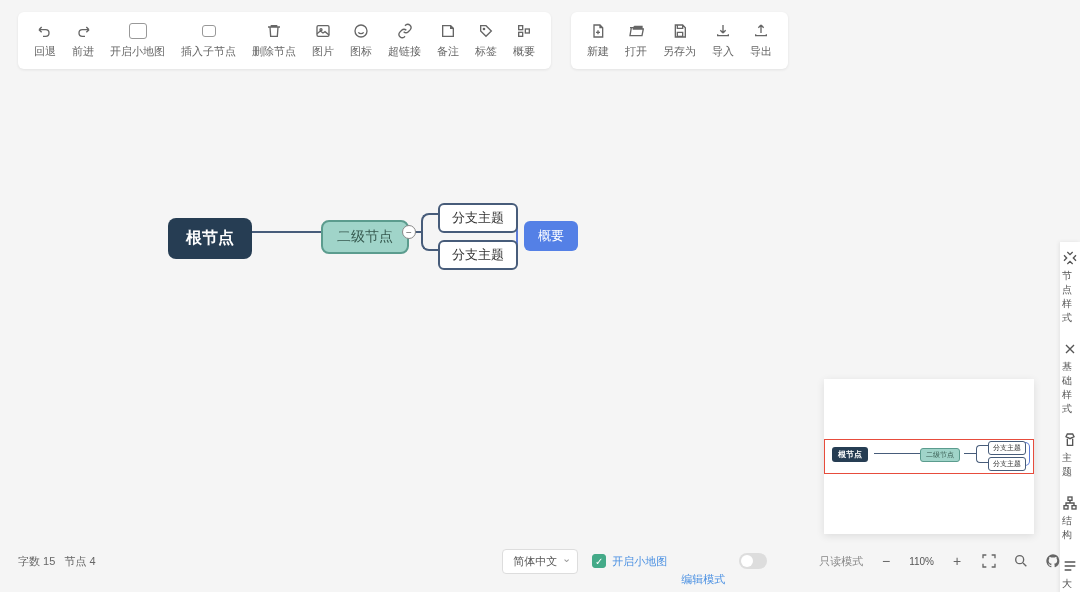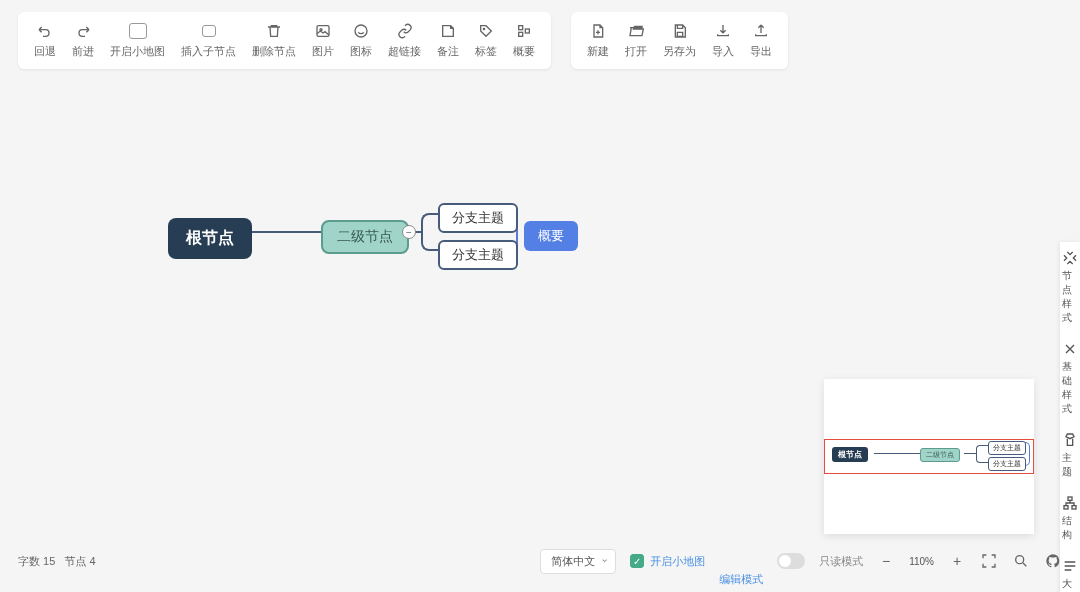--- a/index.html
+++ b/index.html
@@ -56,21 +56,21 @@
     .status-bar { position: absolute; bottom: 12px; left: 0; right: 0; height: 38px; display: flex; align-items: center; justify-content: space-between; padding: 0 18px; }
     .sb-left { font-size: 11px; color: #666; }
     .sb-right { display: flex; align-items: center; gap: 14px; }
     .sb-select { background: #fff; border: 1px solid #ddd; border-radius: 4px; padding: 4px 20px 4px 10px; font-size: 11px; color: #555; position: relative; cursor: pointer; }
     .sb-select::after { content: "⌄"; position: absolute; right: 6px; top: 2px; color: #999; }
     .sb-check { width: 14px; height: 14px; border: 1px solid #4a8; background: #4a8; border-radius: 3px; display: flex; align-items: center; justify-content: center; color: #fff; font-size: 10px; }
     .sb-chklabel { font-size: 11px; color: #4a90e2; }
     .sb-mode { font-size: 11px; color: #4a90e2; margin-top: 37px; }
     .sb-toggle { width: 28px; height: 16px; background: #ddd; border-radius: 8px; position: relative; cursor: pointer; }
     .sb-toggle::after { content: ""; position: absolute; width: 12px; height: 12px; background: #fff; border-radius: 50%; left: 2px; top: 2px; }
-    .sb-readonly { font-size: 11px; color: #888; }
+    .sb-readonly { font-size: 11px; color: #888; margin-left: 38px; }
     .sb-zoom-btn { width: 18px; height: 18px; display: flex; align-items: center; justify-content: center; cursor: pointer; color: #666; font-size: 14px; }
     .sb-zoom-val { font-size: 10px; color: #555; }
     .sb-icon-btn { width: 18px; height: 18px; display: flex; align-items: center; justify-content: center; cursor: pointer; color: #666; }
   </style>
 </head>
 <body>
 
 <div class="canvas">
   <div class="link link1"></div>
   <div class="link link2"></div>

